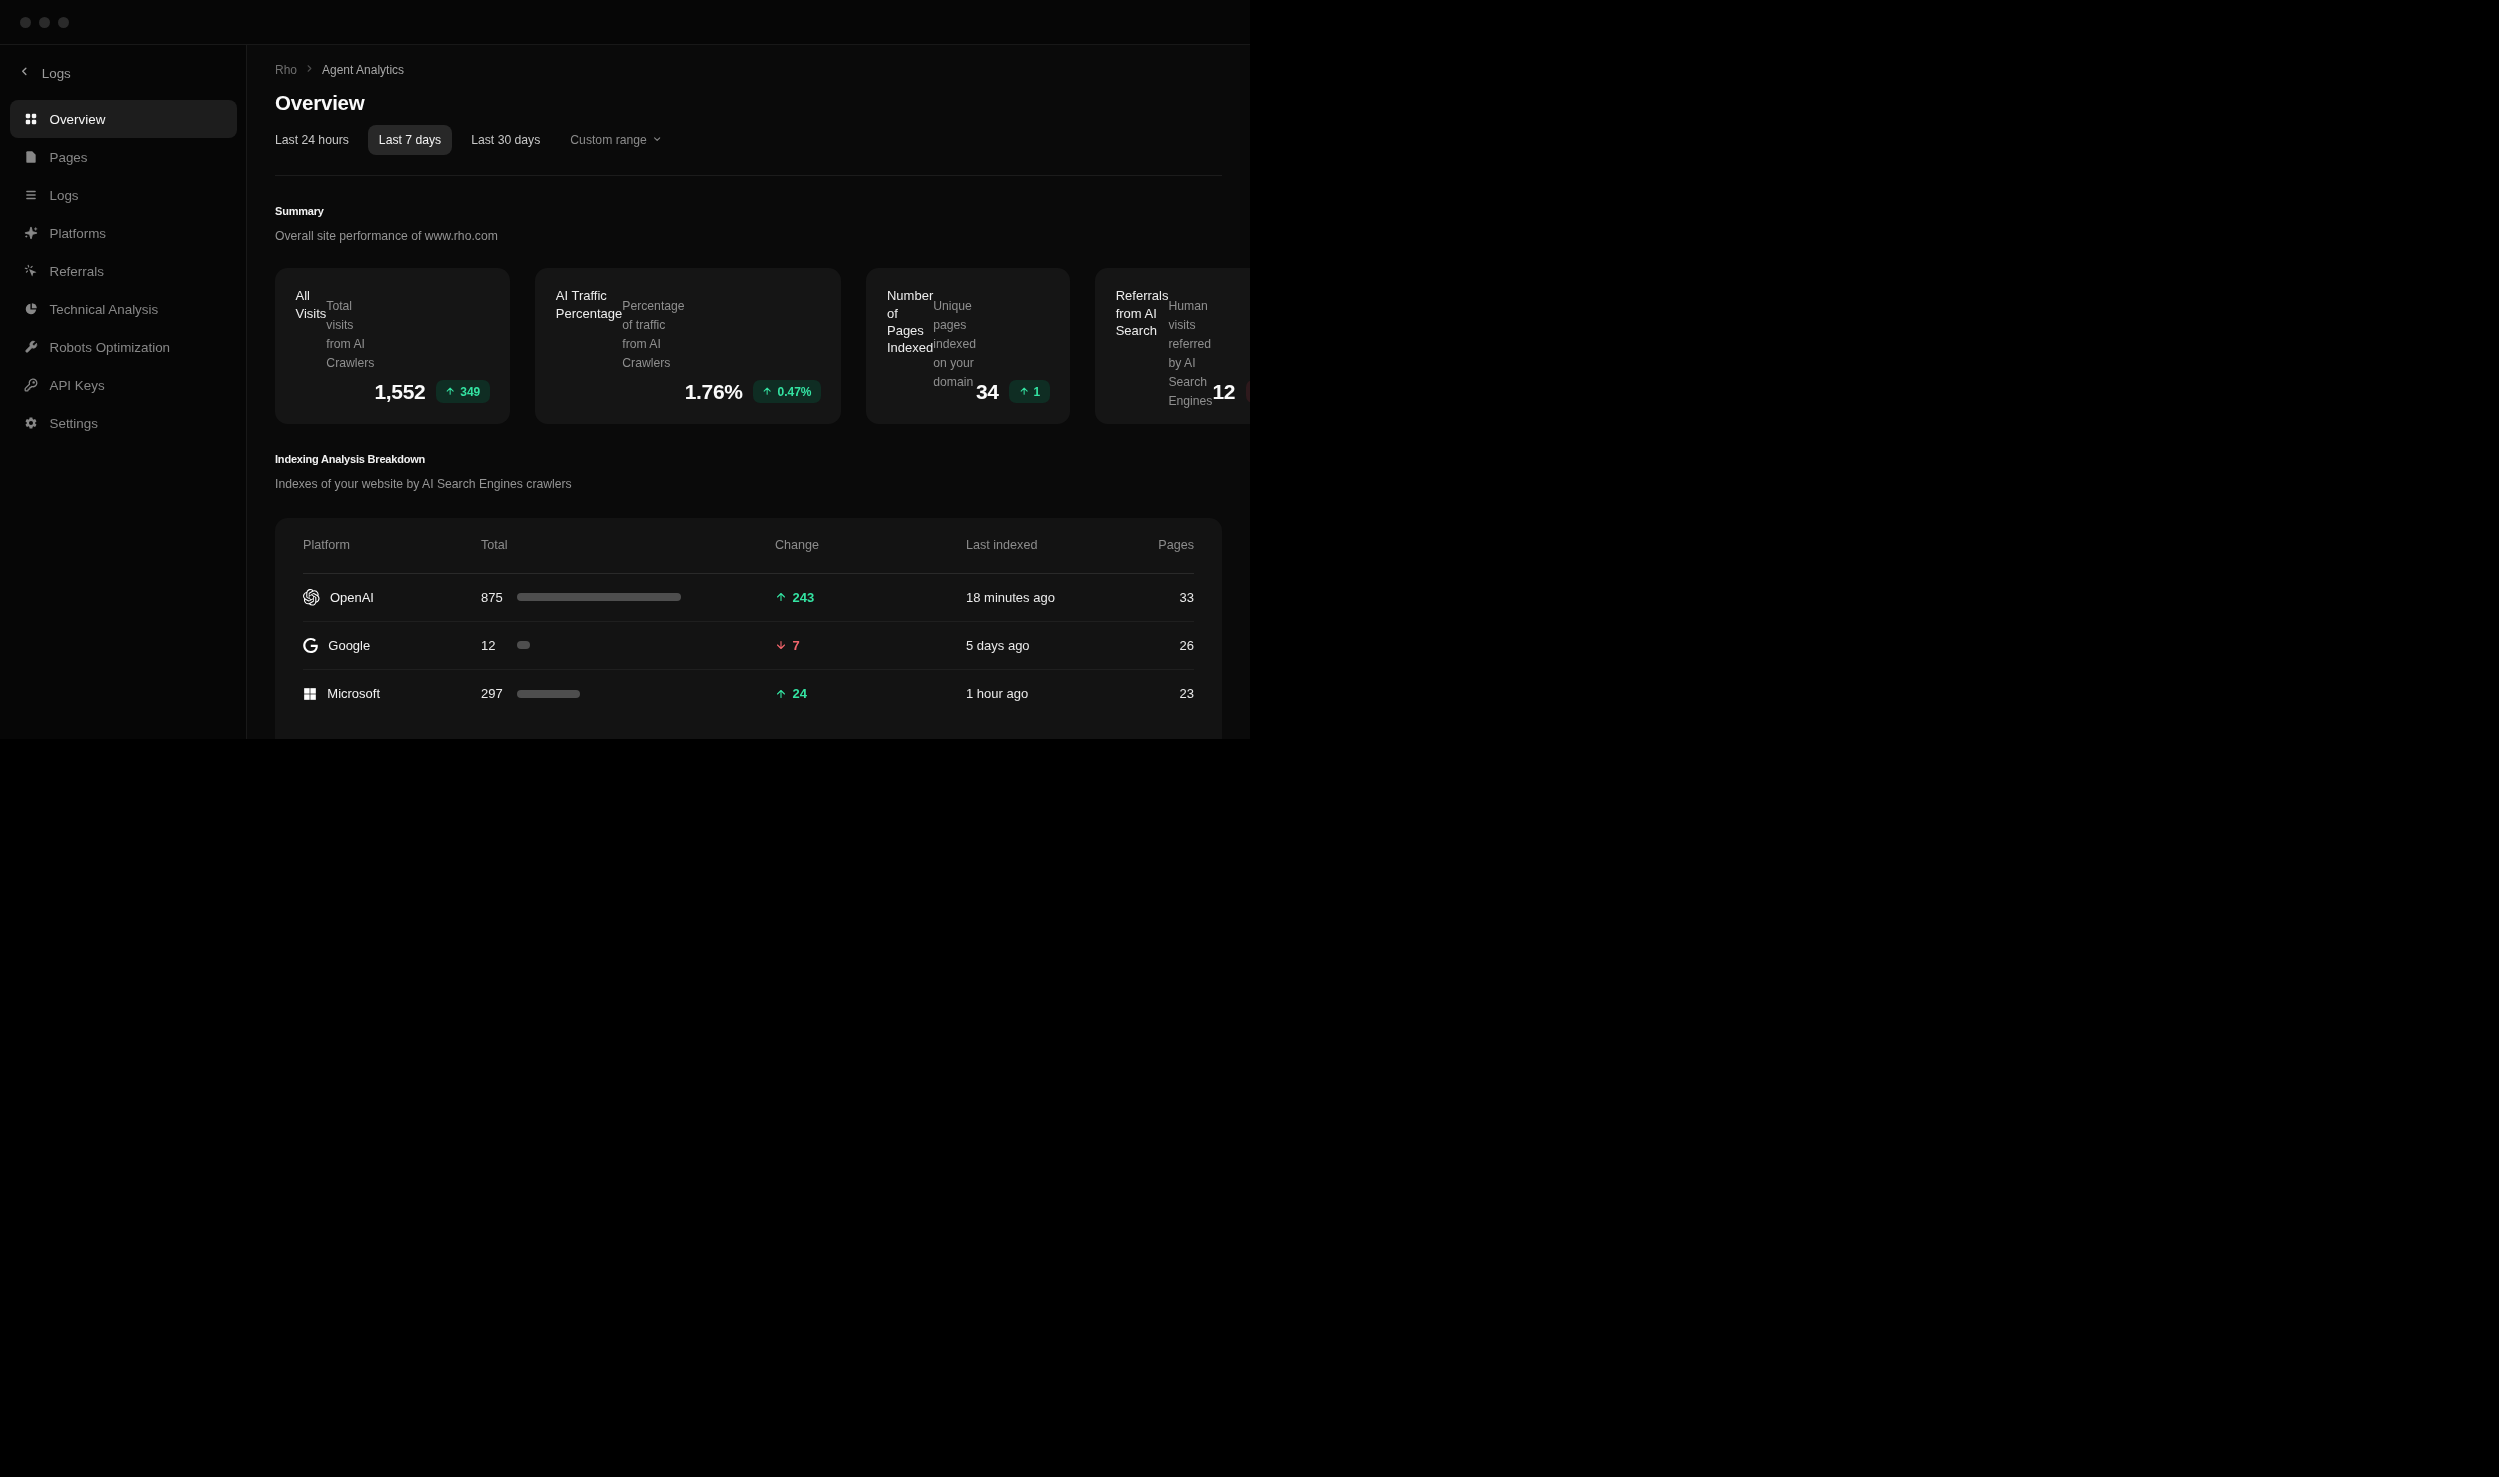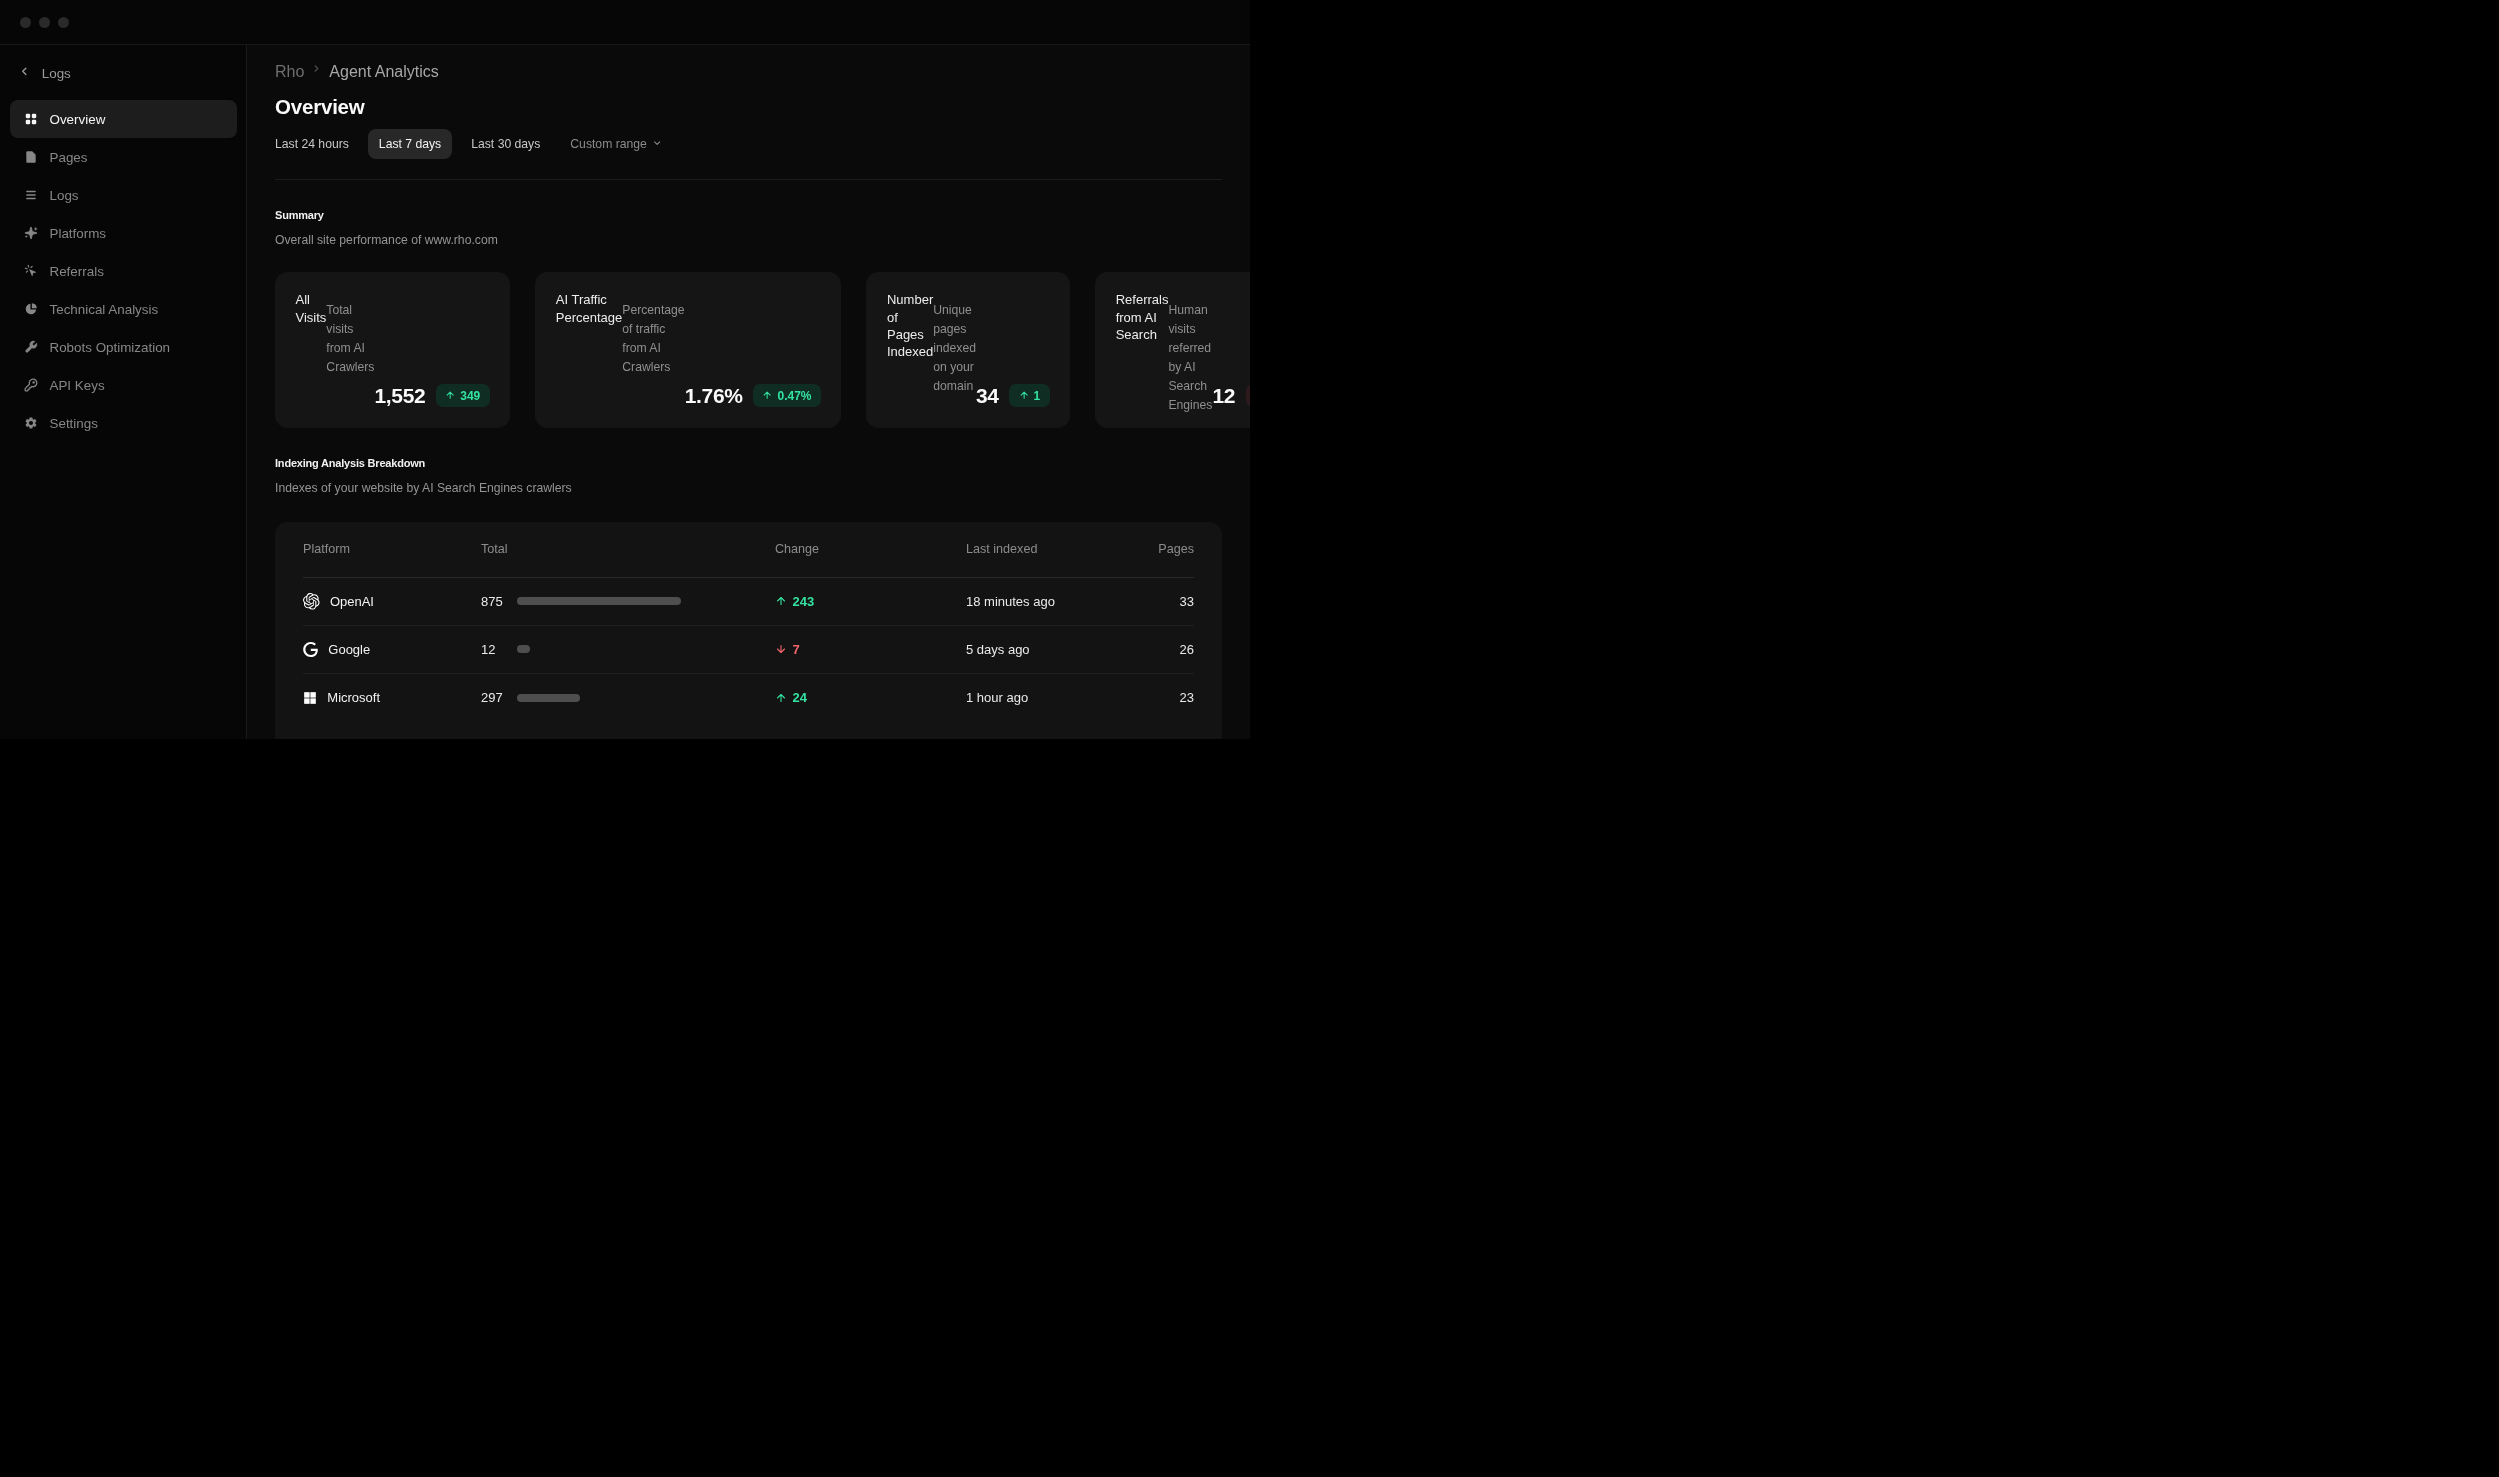--- a/index.html
+++ b/index.html
@@ -38,21 +38,21 @@
     padding-left:14px; border-radius:8px;
     color:#878787; font-size:13.4px; cursor:pointer;
   }
   .nav-item .nicon { width:14px; height:14px; display:flex; align-items:center; justify-content:center; }
   .nav-item .nicon svg { width:14px; height:14px; }
   .nav-item.active { background:#1d1d1d; color:#f5f5f5; }
 
   
   .main { flex:1; min-width:0; background:#0a0a0a; padding:0 28px 0 28px; overflow:hidden; }
 
-  .breadcrumb { margin-top:18px; display:flex; align-items:flex-start; gap:7px; font-size:16px; }
+  .breadcrumb { margin-top:18px; display:flex; align-items:flex-start; gap:7px; font-size:12px; }
   .breadcrumb .root { color:#6f6f6f; cursor:pointer; }
   .breadcrumb .sep { color:#4d4d4d; display:flex; }
   .breadcrumb .sep svg { width:11px; height:11px; }
   .breadcrumb .current { color:#a6a6a6; }
 
   h1.page-title { margin-top:13.4px; font-size:20.5px; line-height:25px; font-weight:700; color:#fafafa; letter-spacing:-0.2px; }
 
   .tabs { margin-top:9.5px; display:flex; align-items:center; gap:8px; margin-left:-11px; }
   .tab {
     background:none; border:none; font-family:inherit;

